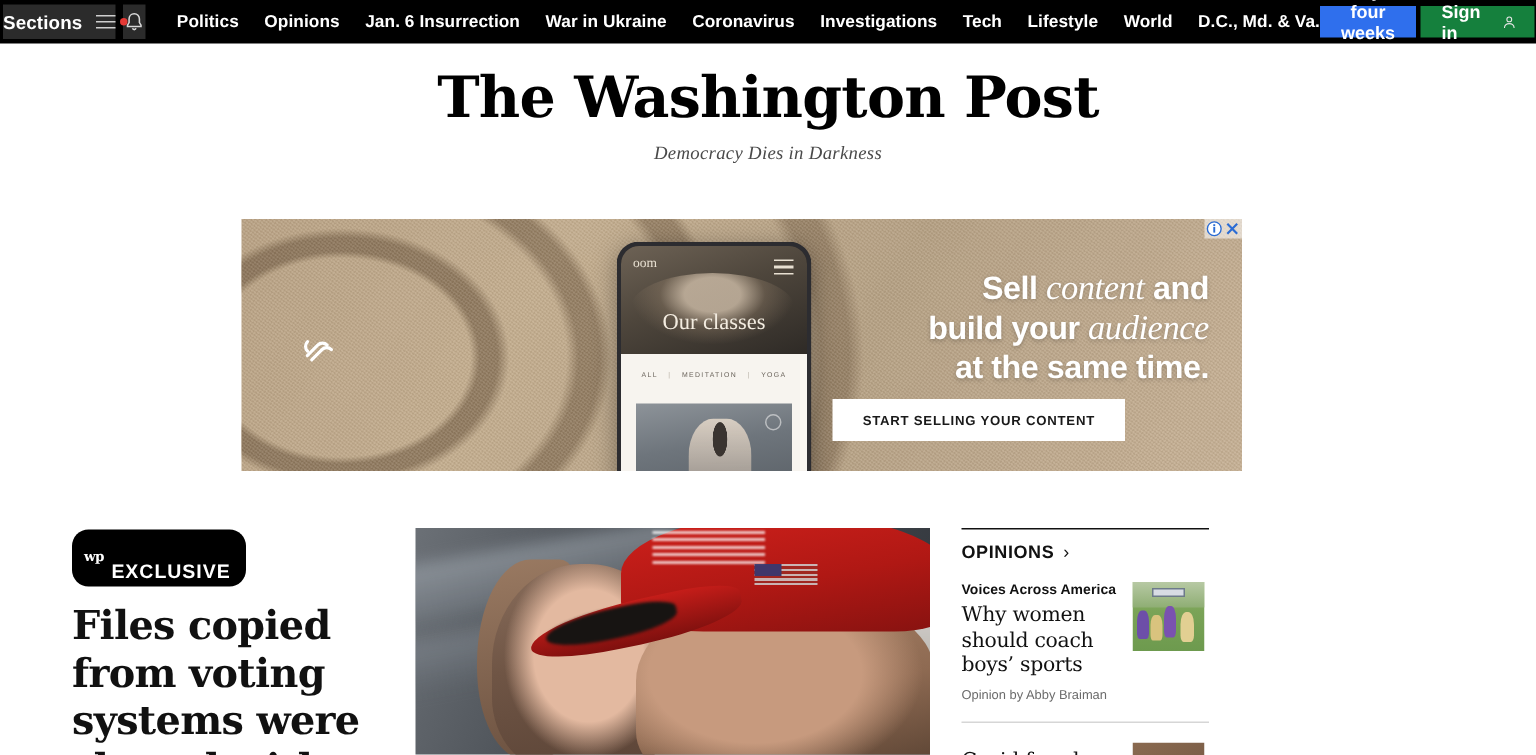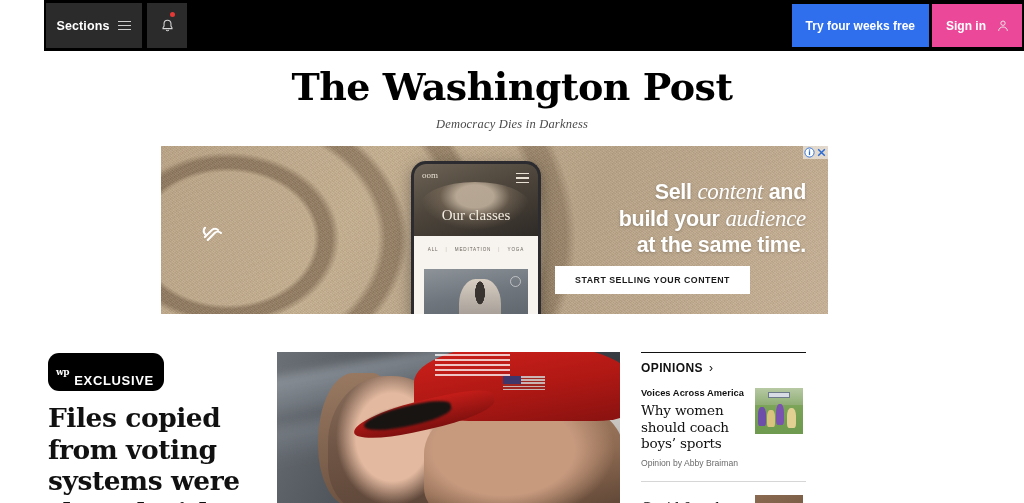--- a/index.html
+++ b/index.html
@@ -6,26 +6,25 @@
   html, body {
     width: 1024px;
     height: 503px;
     overflow: hidden;
     background: #ffffff;
     font-family: "Liberation Sans", sans-serif;
   }
 
   
   .topnav {
-    height: 51px;
+    height: 29px;
     background: #000000;
     display: flex;
     align-items: stretch;
     position: relative;
-    margin-left: 44px;
   }
   .sections-btn {
     width: 96px;
     margin: 3px 0 3px 2px;
     background: #2b2b2b;
     display: flex;
     align-items: center;
     justify-content: center;
     gap: 9px;
     cursor: pointer;
@@ -86,21 +85,21 @@
     font-weight: bold;
     display: flex;
     align-items: center;
     padding: 0 14px;
     margin: 4px 0 4px 0;
     cursor: pointer;
     border: none;
     font-family: "Liberation Sans", sans-serif;
   }
   .signin-btn {
-    background: #ec4899;
+    background: #15803d;
     color: #ffffff;
     font-size: 12px;
     font-weight: bold;
     display: flex;
     align-items: center;
     gap: 10px;
     padding: 0 12px 0 14px;
     margin: 4px 2px 4px 3px;
     cursor: pointer;
   }
@@ -480,20 +479,32 @@
   </div>
 
   <div class="bell-btn">
     <svg width="15" height="16" viewBox="0 0 20 20">
       <path d="M10 2.2c-2.7 0-4.6 2-4.6 4.6v3.3L4 12.4v1.1h12v-1.1l-1.4-2.3V6.8c0-2.6-1.9-4.6-4.6-4.6z" fill="none" stroke="#d8d8d8" stroke-width="1.4"></path>
       <path d="M8.4 15.2a1.7 1.7 0 0 0 3.2 0" fill="none" stroke="#d8d8d8" stroke-width="1.4"></path>
     </svg>
     <span class="bell-dot"></span>
   </div>
 
+  <nav class="navlinks">
+    <a href="#">Politics</a>
+    <a href="#">Opinions</a>
+    <a href="#">Jan. 6 Insurrection</a>
+    <a href="#">War in Ukraine</a>
+    <a href="#">Coronavirus</a>
+    <a href="#">Investigations</a>
+    <a href="#">Tech</a>
+    <a href="#">Lifestyle</a>
+    <a href="#">World</a>
+    <a href="#">D.C., Md. &amp; Va.</a>
+  </nav>
 
   <div class="nav-right">
     <button class="try-btn">Try four weeks free</button>
     <div class="signin-btn">
       <span>Sign in</span>
       <svg width="14" height="14" viewBox="0 0 20 20">
         <circle cx="10" cy="6" r="3.1" fill="none" stroke="#e6e6e6" stroke-width="1.4"></circle>
         <path d="M3.8 17c0-3.4 2.8-5.6 6.2-5.6s6.2 2.2 6.2 5.6" fill="none" stroke="#e6e6e6" stroke-width="1.4"></path>
       </svg>
     </div>

